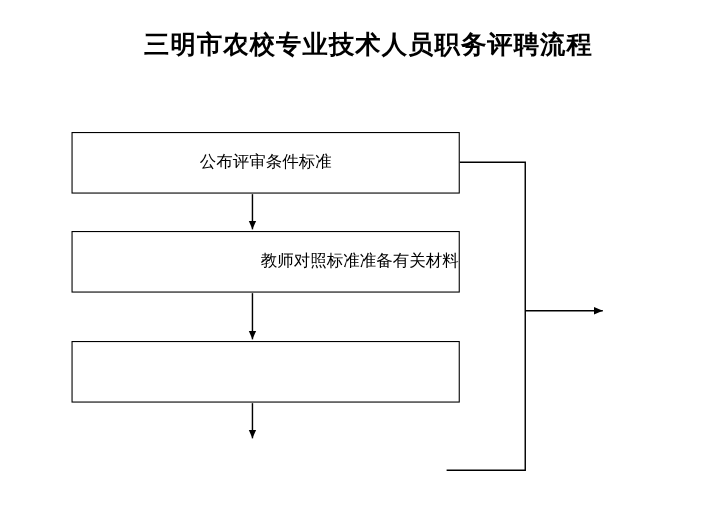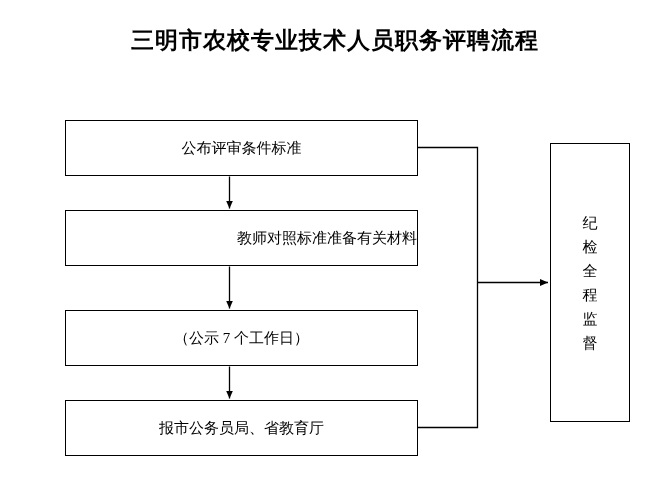--- a/index.html
+++ b/index.html
@@ -99,24 +99,17 @@
 
   <div class="step-box step-1">
     <span>公布评审条件标准</span>
   </div>
 
   <div class="step-box step-2">
     <span>教师对照标准准备有关材料</span>
   </div>
 
   <div class="step-box step-3">
-    <span>（公示 7 个工作日）</span>
   </div>
 
-  <div class="step-box step-4">
-    <span>报市公务员局、省教育厅</span>
-  </div>
 
-  <div class="supervision-box">
-    <div class="vtext">纪检全程监督</div>
-  </div>
 
 </div>
 
 </body></html>

